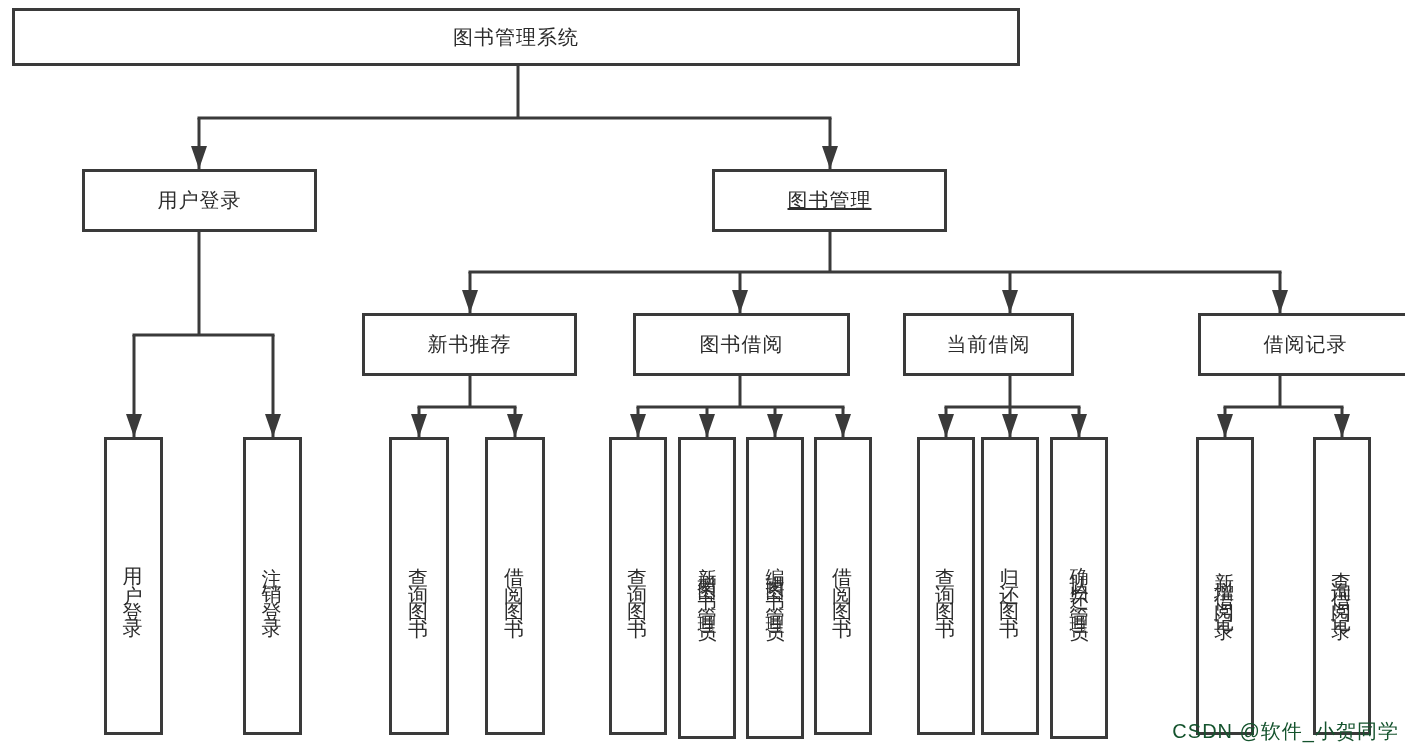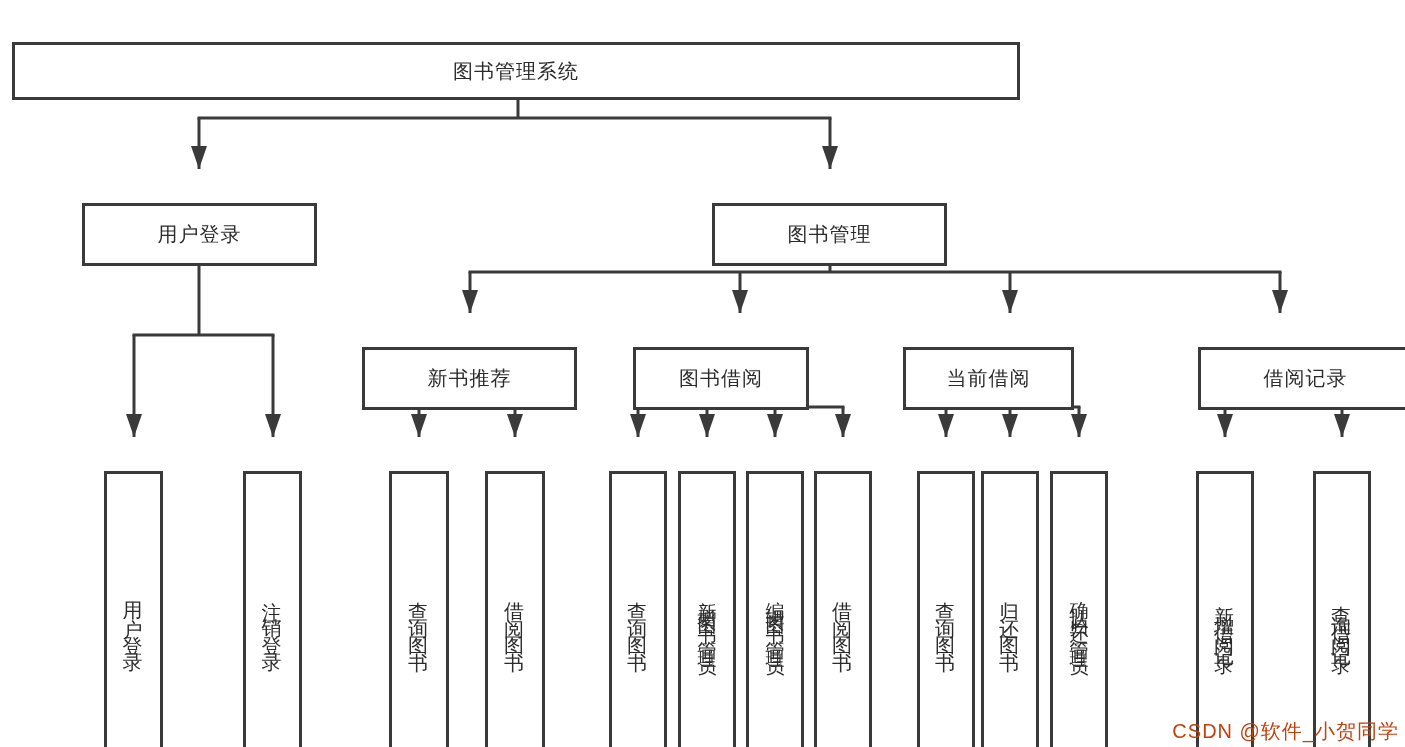--- a/index.html
+++ b/index.html
@@ -13,33 +13,32 @@
   .connectors{position:absolute;left:0;top:0;width:1405px;height:747px;}
   .box{
     position:absolute;
     box-sizing:border-box;
     border:3px solid #3a3a3a;
     background:#ffffff;
     display:flex;align-items:center;justify-content:center;
     color:#2b2b2b;
     font-size:20px;
     letter-spacing:1px;
-    margin-top:34px;
   }
   .vbox{
     writing-mode:vertical-rl;
     text-orientation:mixed;
     letter-spacing:17px;
   }
   .ls-b{letter-spacing:10px;}
   .ls-c{letter-spacing:8px;font-size:19px;}
   .watermark{
     position:absolute;
     right:6px;bottom:2px;
-    color:#c2410c;
+    color:#14532d;
     font-size:20px;
     letter-spacing:1px;
     z-index:5;
     white-space:nowrap;
   }
 </style>
 </head>
 <body>
 
 <div class="canvas">
@@ -90,24 +89,24 @@
       <line x1="1280" y1="376" x2="1280" y2="407"></line>
       <line x1="1223.5" y1="407" x2="1343.5" y2="407"></line>
       <line x1="1225" y1="407" x2="1225" y2="437" marker-end="url(#arr)"></line>
       <line x1="1342" y1="407" x2="1342" y2="437" marker-end="url(#arr)"></line>
     </g>
   </svg>
 
   <div class="box" style="left:12px;top:8px;width:1008px;height:58px;">图书管理系统</div>
 
   <div class="box" style="left:82px;top:169px;width:235px;height:63px;">用户登录</div>
-  <div class="box" style="left:712px;top:169px;width:235px;height:63px;">图书管理</div>
+  <div class="box" style="left:712px;top:169px;width:235px;height:63px;text-decoration:underline;">图书管理</div>
 
   <div class="box" style="left:362px;top:313px;width:215px;height:63px;">新书推荐</div>
-  <div class="box" style="left:633px;top:313px;width:176px;height:63px;">图书借阅</div>
+  <div class="box" style="left:633px;top:313px;width:217px;height:63px;">图书借阅</div>
   <div class="box" style="left:903px;top:313px;width:171px;height:63px;">当前借阅</div>
   <div class="box" style="left:1198px;top:313px;width:215px;height:63px;">借阅记录</div>
 
   <div class="box vbox" style="left:104px;top:437px;width:59px;height:298px;">用户登录</div>
   <div class="box vbox" style="left:243px;top:437px;width:59px;height:298px;">注销登录</div>
 
   <div class="box vbox" style="left:389px;top:437px;width:60px;height:298px;">查询图书</div>
   <div class="box vbox" style="left:485px;top:437px;width:60px;height:298px;">借阅图书</div>
 
   <div class="box vbox" style="left:609px;top:437px;width:58px;height:298px;">查询图书</div>

